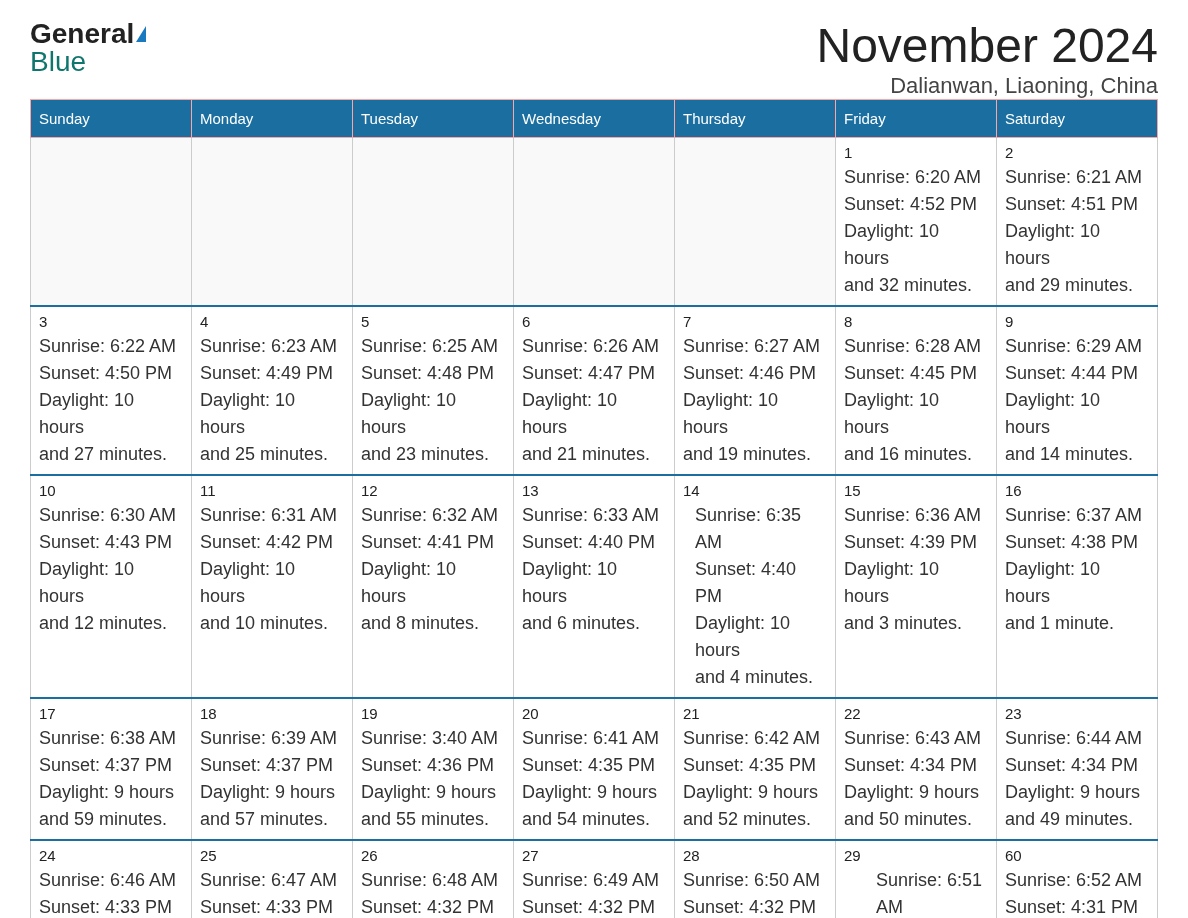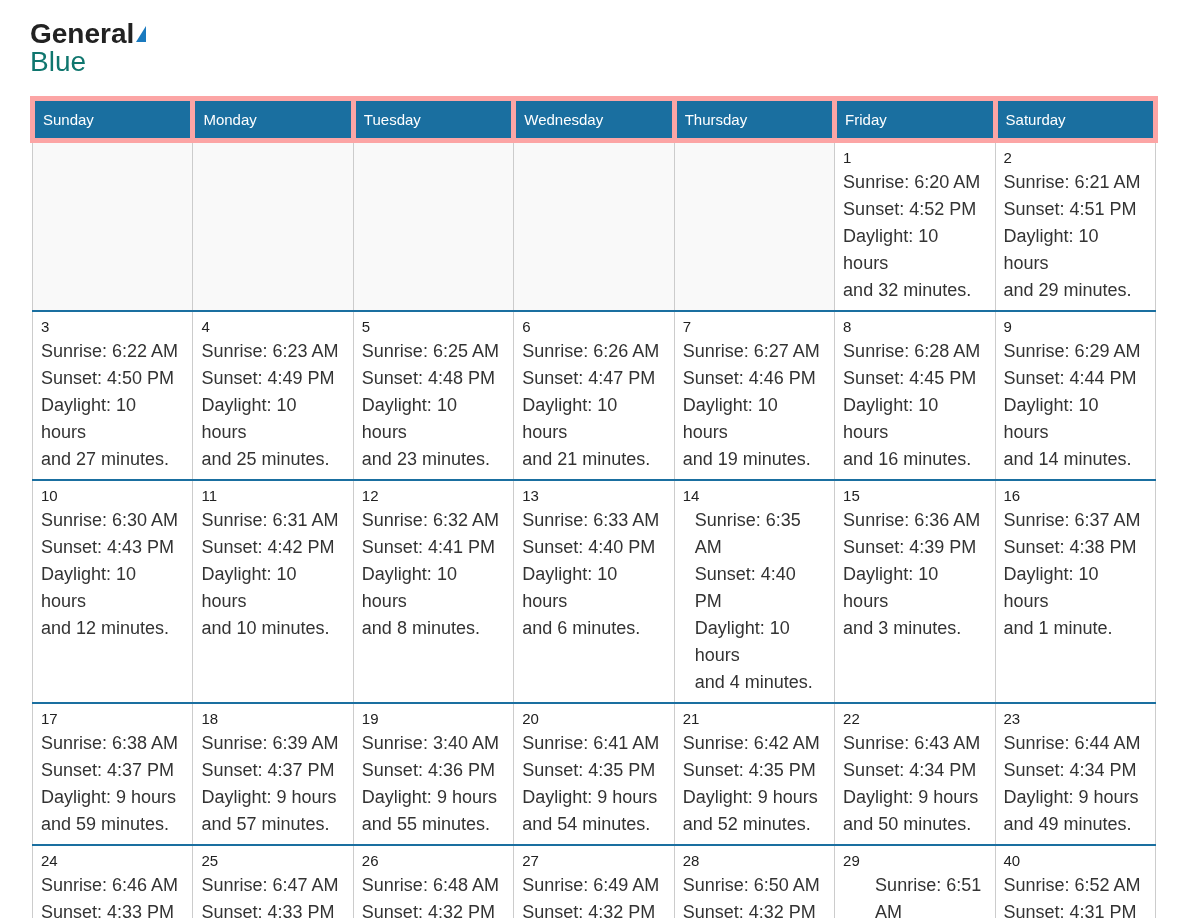--- a/index.html
+++ b/index.html
@@ -6,21 +6,20 @@
     body {
       font-family: Arial, sans-serif;
       background: #fff;
       padding: 20px 30px;
       color: #222;
     }
     .header {
       display: flex;
       justify-content: space-between;
       align-items: flex-start;
-      margin-bottom: 20px;
     }
     .logo {
       display: flex;
       flex-direction: column;
       align-items: flex-start;
     }
     .logo-general {
       font-size: 28px;
       font-weight: bold;
       color: #222;
@@ -62,21 +61,21 @@
     }
     thead tr {
       background-color: #1a6fa0;
     }
     thead th {
       color: #fff;
       font-size: 15px;
       font-weight: normal;
       padding: 10px 8px;
       text-align: left;
-      border: 5px solid #fca5a5;
+      border: 1px solid #fca5a5;
     }
     tbody td {
       vertical-align: top;
       padding: 6px 8px;
       font-size: 13px;
       border: 1px solid #ccc;
       height: 100px;
     }
     tbody tr {
       border-bottom: 2px solid #1a6fa0;
@@ -100,20 +99,24 @@
 </head>
 <body>
 
 <div class="header">
   <div class="logo">
     <div style="display:flex; align-items:center; line-height:1;">
       <span class="logo-general">General</span>
       <span class="logo-triangle"></span>
     </div>
     <span class="logo-blue">Blue</span>
+  </div>
+  <div class="title-block">
+    <h1>November 2024</h1>
+    <h2>Dalianwan, Liaoning, China</h2>
   </div>
 </div>
 
 <table>
   <thead>
     <tr>
     <th>Sunday</th>
         <th>Monday</th>
         <th>Tuesday</th>
         <th>Wednesday</th>
@@ -334,21 +337,21 @@
 and 41 minutes.</div>
         </td>
         <td>
           <span class="day-num">29</span>
           <div class="day-info" style="white-space: pre-line; margin-left: 32px;">Sunrise: 6:51 AM
 Sunset: 4:31 PM
 Daylight: 9 hours
 and 40 minutes.</div>
         </td>
         <td>
-          <span class="day-num">40</span>
+          <span class="day-num">60</span>
           <div class="day-info" style="white-space: pre-line;">Sunrise: 6:52 AM
 Sunset: 4:31 PM
 Daylight: 9 hours
 and 39 minutes.</div>
         </td>
       </tr>
     </tbody>
 </table>
 
 </body></html>

